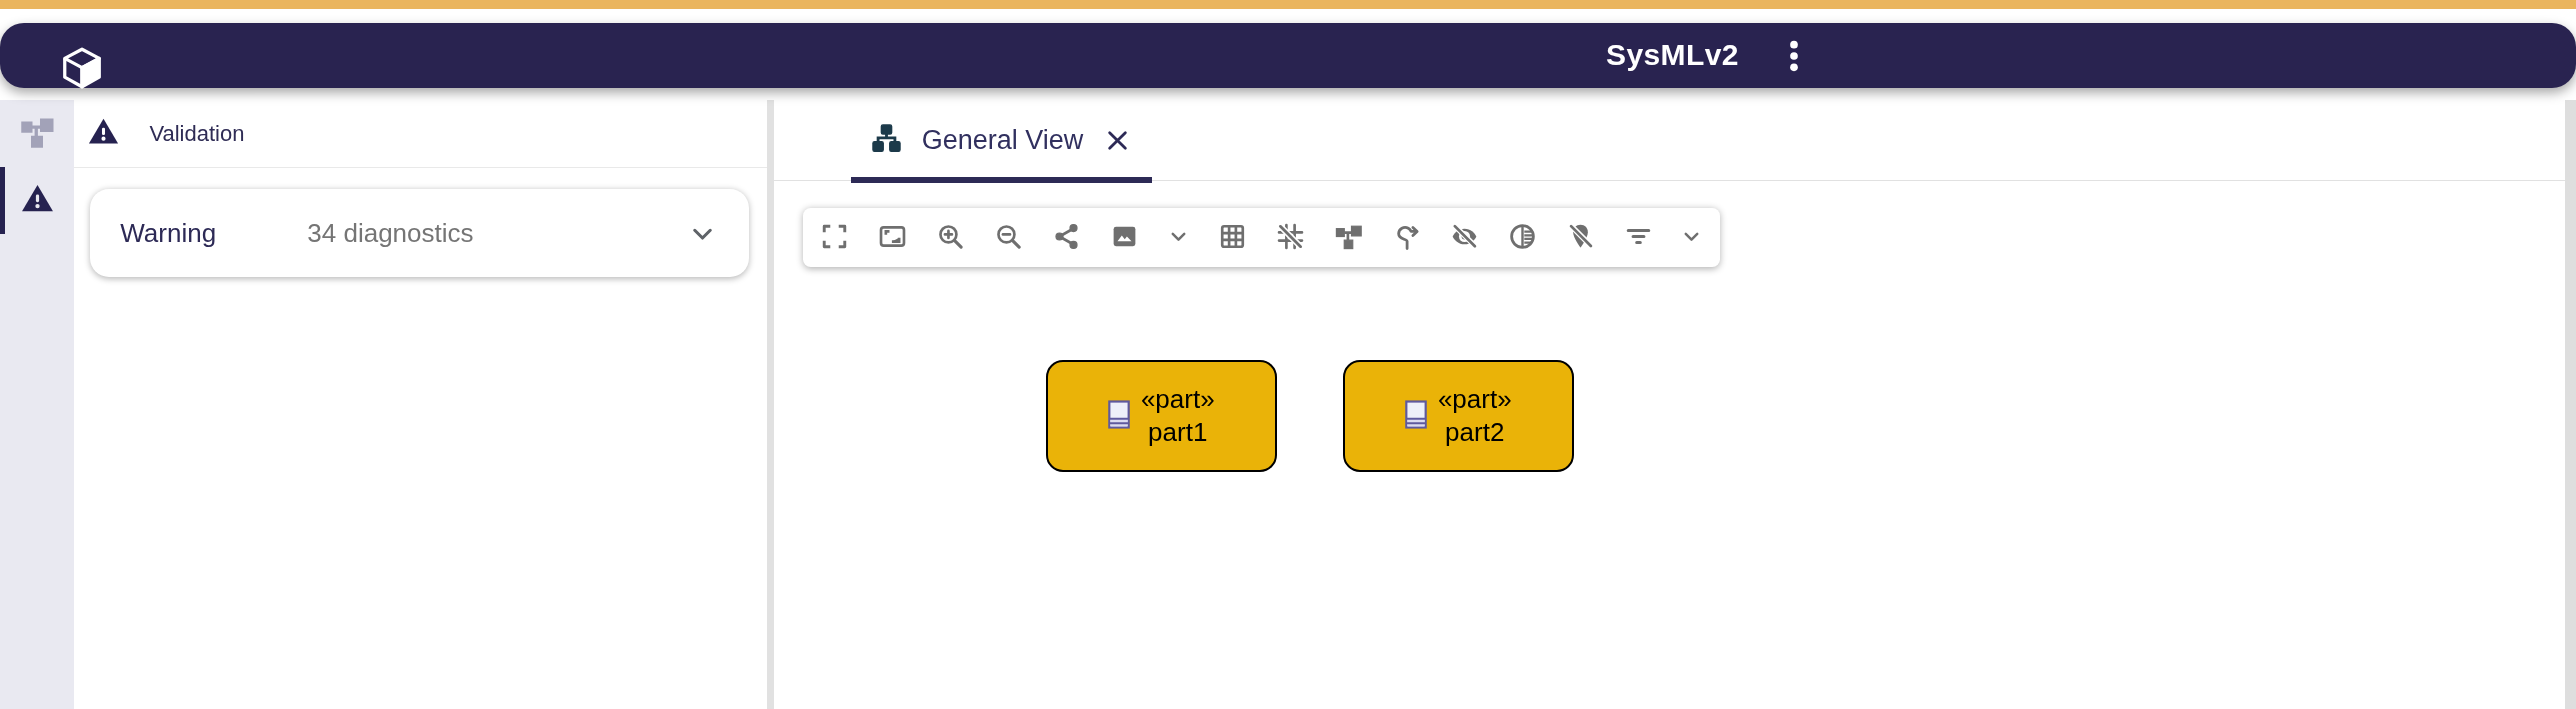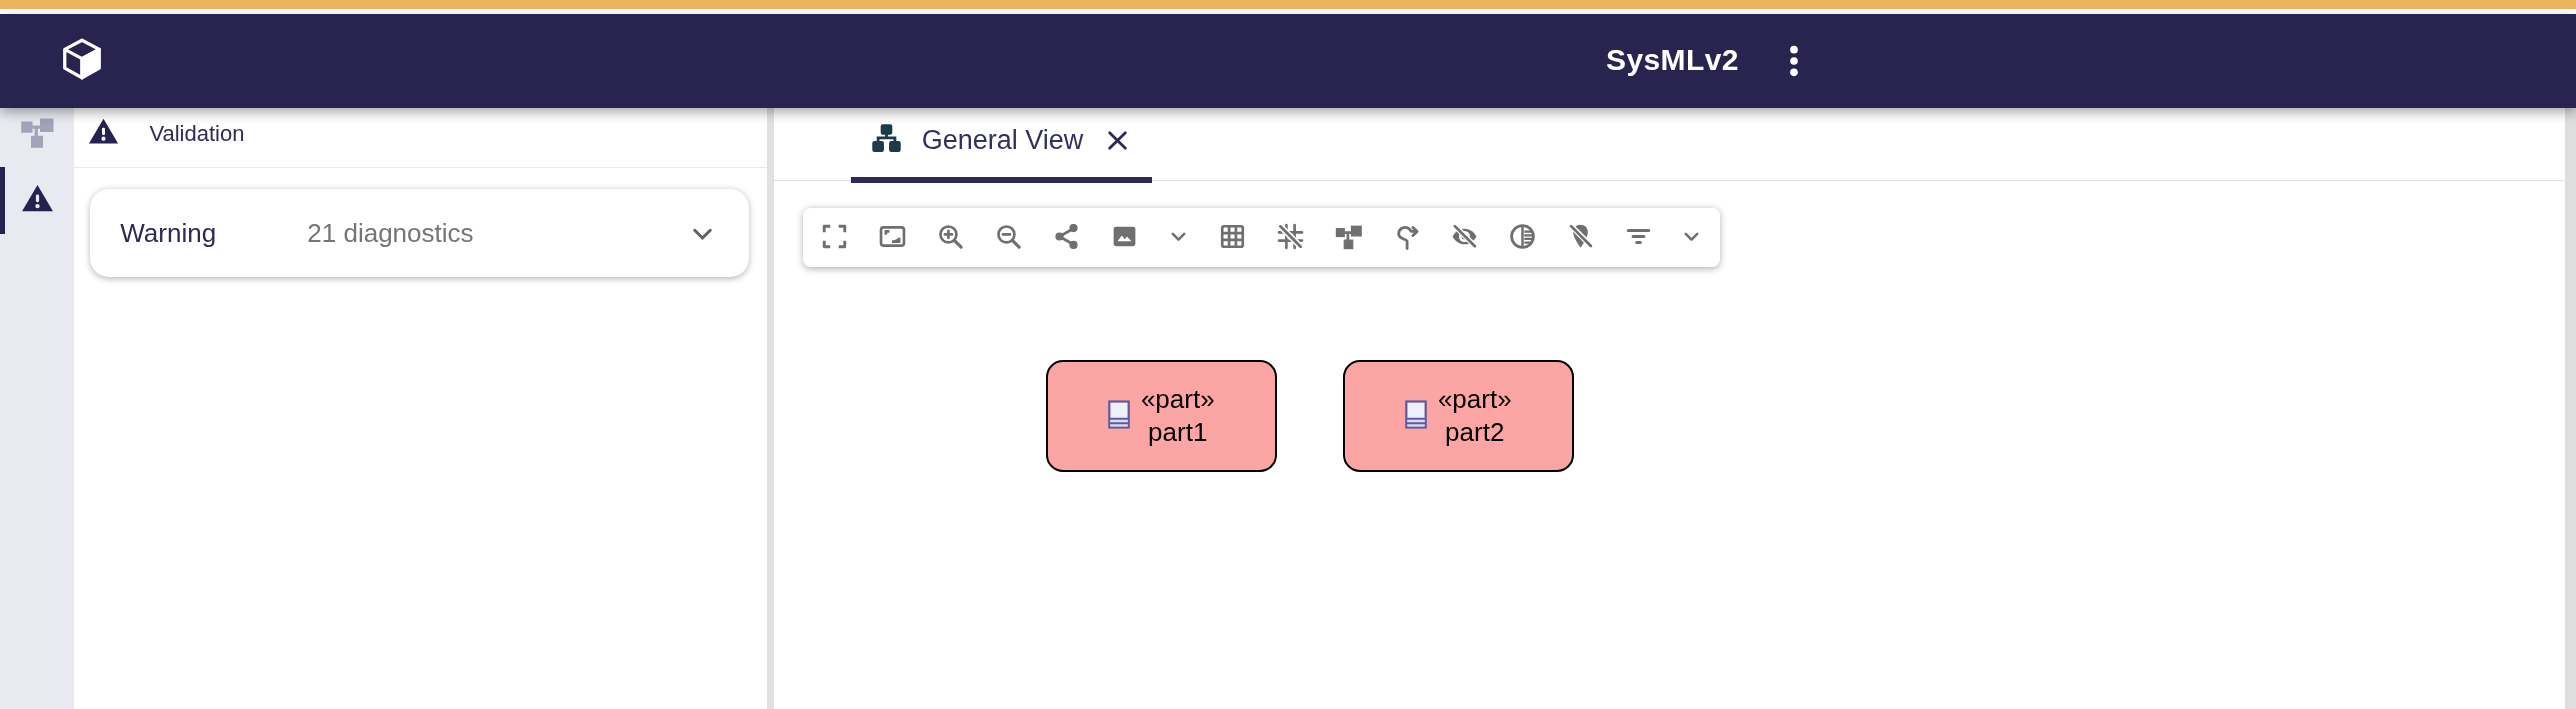--- a/index.html
+++ b/index.html
@@ -5,22 +5,22 @@
 <style>
   * { margin:0; padding:0; box-sizing:border-box; }
   html,body { background:#fff; }
   .app {
     position:relative; width:2576px; height:709px; overflow:hidden;
     font-family:"Liberation Sans", sans-serif; background:#fff;
   }
   
   .accentbar { position:absolute; top:0; left:0; width:100%; height:8.6px; background:#EAB55E; z-index:12; }
   .header {
-    position:absolute; top:14px; left:0; width:100%; height:94px;
-    background:#292350; z-index:10; box-shadow:0 4.8px 11.5px rgba(0,0,0,0.35);
+    position:absolute; top:23px; left:0; width:100%; height:65px;
+    background:#292350; z-index:10; box-shadow:0 4.8px 11.5px rgba(0,0,0,0.35);border-radius:24px;
   }
   .logo { position:absolute; left:59px; top:22px; width:46px; height:46px; }
   .app-title {
     position:absolute; left:1606px; top:50%; transform:translateY(-53%);
     color:#fff; font-size:30px; font-weight:bold; letter-spacing:0.4px;
   }
   .kebab { position:absolute; left:1774px; top:50%; transform:translateY(-50%); width:40px; height:40px; cursor:pointer; border:none; background:none; }
   
   .rail { position:absolute; left:0; top:100px; width:74px; height:610px; background:#E9E9F1; }
   .rail-item { position:relative; height:67px; display:flex; align-items:center; justify-content:center; cursor:pointer; }
@@ -52,21 +52,21 @@
   .tab-close { width:29px; height:29px; border:none; background:none; padding:0; cursor:pointer; display:flex; align-items:center; }
   .toolbar {
     position:absolute; left:29px; top:108px; width:917px; height:59px;
     background:#fff; border-radius:7.7px; box-shadow:0 1.9px 7.7px rgba(0,0,0,0.3);
     display:flex; align-items:center; justify-content:space-between; padding:0 14.4px;
   }
   .tbtn { width:35px; height:35px; border:none; background:none; padding:0; display:flex; align-items:center; justify-content:center; cursor:pointer; }
   .tbtn.narrow { width:27px; }
   
   .node {
-    position:absolute; width:231px; height:112px; background:#fca5a5;
+    position:absolute; width:231px; height:112px; background:#eab308;
     border:2.4px solid #000; border-radius:17px;
     display:flex; align-items:center; justify-content:center; gap:10.5px; cursor:pointer;
   }
   .node-text { text-align:center; font-size:26px; line-height:33px; color:#000; }
 </style>
 </head>
 <body>
 
 <div class="app">
 
@@ -119,21 +119,21 @@
         <svg viewBox="0 0 24 24" width="33" height="33">
           <path d="M12 2.8 L22.6 20.8 H1.4 Z" fill="#262250"></path>
           <rect x="10.9" y="9.2" width="2.2" height="5.4" rx="1" fill="#fff"></rect>
           <circle cx="12" cy="17.2" r="1.5" fill="#fff"></circle>
         </svg>
       </span>
       <h2 class="panel-title">Validation</h2>
     </div>
     <div class="diag-card">
       <span class="diag-severity">Warning</span>
-      <span class="diag-count">21 diagnostics</span>
+      <span class="diag-count">34 diagnostics</span>
       <span class="diag-chevron">
         <svg viewBox="0 0 24 24" width="31" height="31" fill="none" stroke="#5F6368" stroke-width="2.4" stroke-linecap="round" stroke-linejoin="round">
           <path d="M6 9.5 L12 15.5 L18 9.5"></path>
         </svg>
       </span>
     </div>
   </aside>
 
   <div class="vdivider"></div>
 

